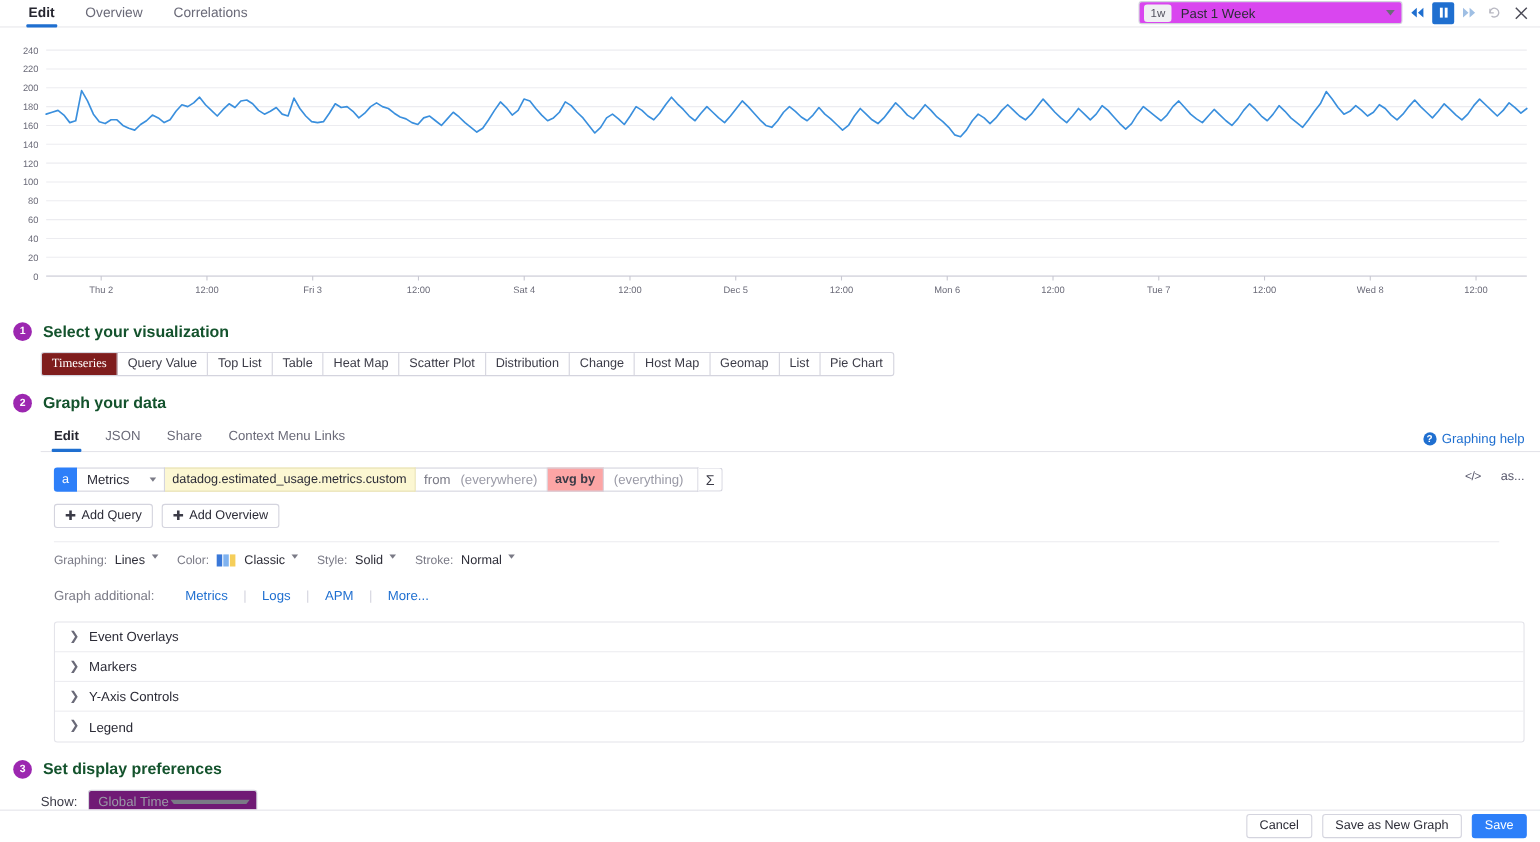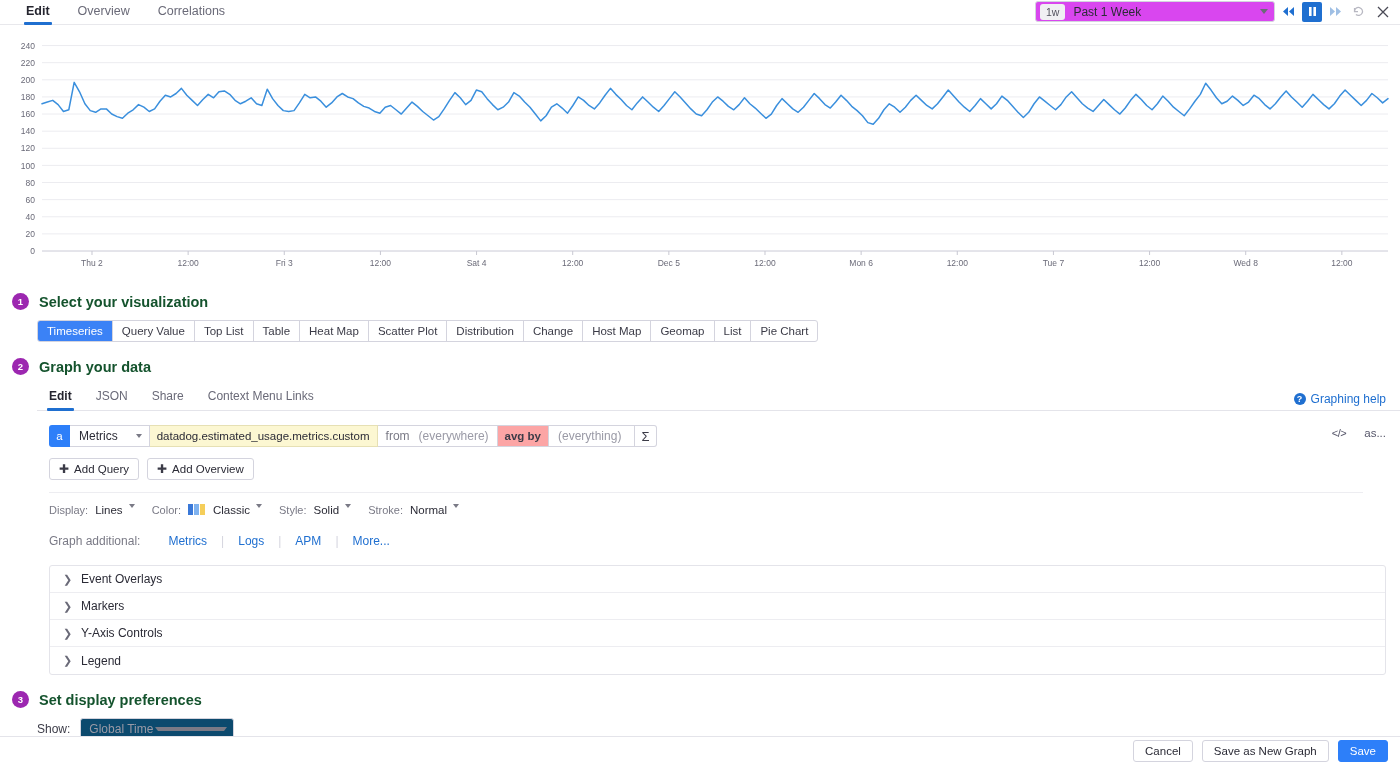--- a/index.html
+++ b/index.html
@@ -135,21 +135,21 @@
   }
   .viz-tab {
     font-size: 11.5px;
     padding: 4px 9px;
     color: #3b3b47;
     border-right: 1px solid #d4d4de;
     cursor: pointer;
     white-space: nowrap;
   }
   .viz-tab:last-child { border-right: none; }
-  .viz-tab.active { background: #3b82f6; color: #fff; }
+  .viz-tab.active { background: #7f1d1d; color: #fff; font-family: Liberation Serif, serif; }
 
   
   .gd-tabs {
     display: flex;
     align-items: flex-end;
     margin-left: 25px;
     border-bottom: 1px solid #e4e4ea;
     position: relative;
   }
   .gd-tab {
@@ -343,21 +343,21 @@
   
   .pref-row {
     display: flex; align-items: center; gap: 10px;
     margin-left: 25px;
   }
   .pref-label { font-size: 12px; color: #3b3b47; }
   .pref-select {
     width: 154px; height: 21px;
     border: 1px solid #d4d4de;
     border-radius: 3px;
-    background: #0c4a6e;
+    background: #701a75;
     display: flex; align-items: center;
     padding: 0 6px 0 8px;
     font-size: 12px;
     color: #9a9aa6;
     cursor: pointer;
   }
   .pref-select span { flex: 1; }
 
   
   .footer {
@@ -562,21 +562,21 @@
           <span class="plus">✚</span>
           <span>Add Query</span>
         </div>
         <div class="add-btn">
           <span class="plus">✚</span>
           <span>Add Overview</span>
         </div>
       </div>
 
       <div class="opts-row">
-        <span class="opt-label">Display:</span>
+        <span class="opt-label">Graphing:</span>
         <span class="opt-val">
           <span>Lines</span>
           <span class="mini-caret"></span>
         </span>
         <span class="opt-label">Color:</span>
         <span class="opt-val">
           <span class="swatch">
             <i style="background:#3a78d8"></i>
               <i style="background:#7fb2ef"></i>
               <i style="background:#f5ce5a"></i>

